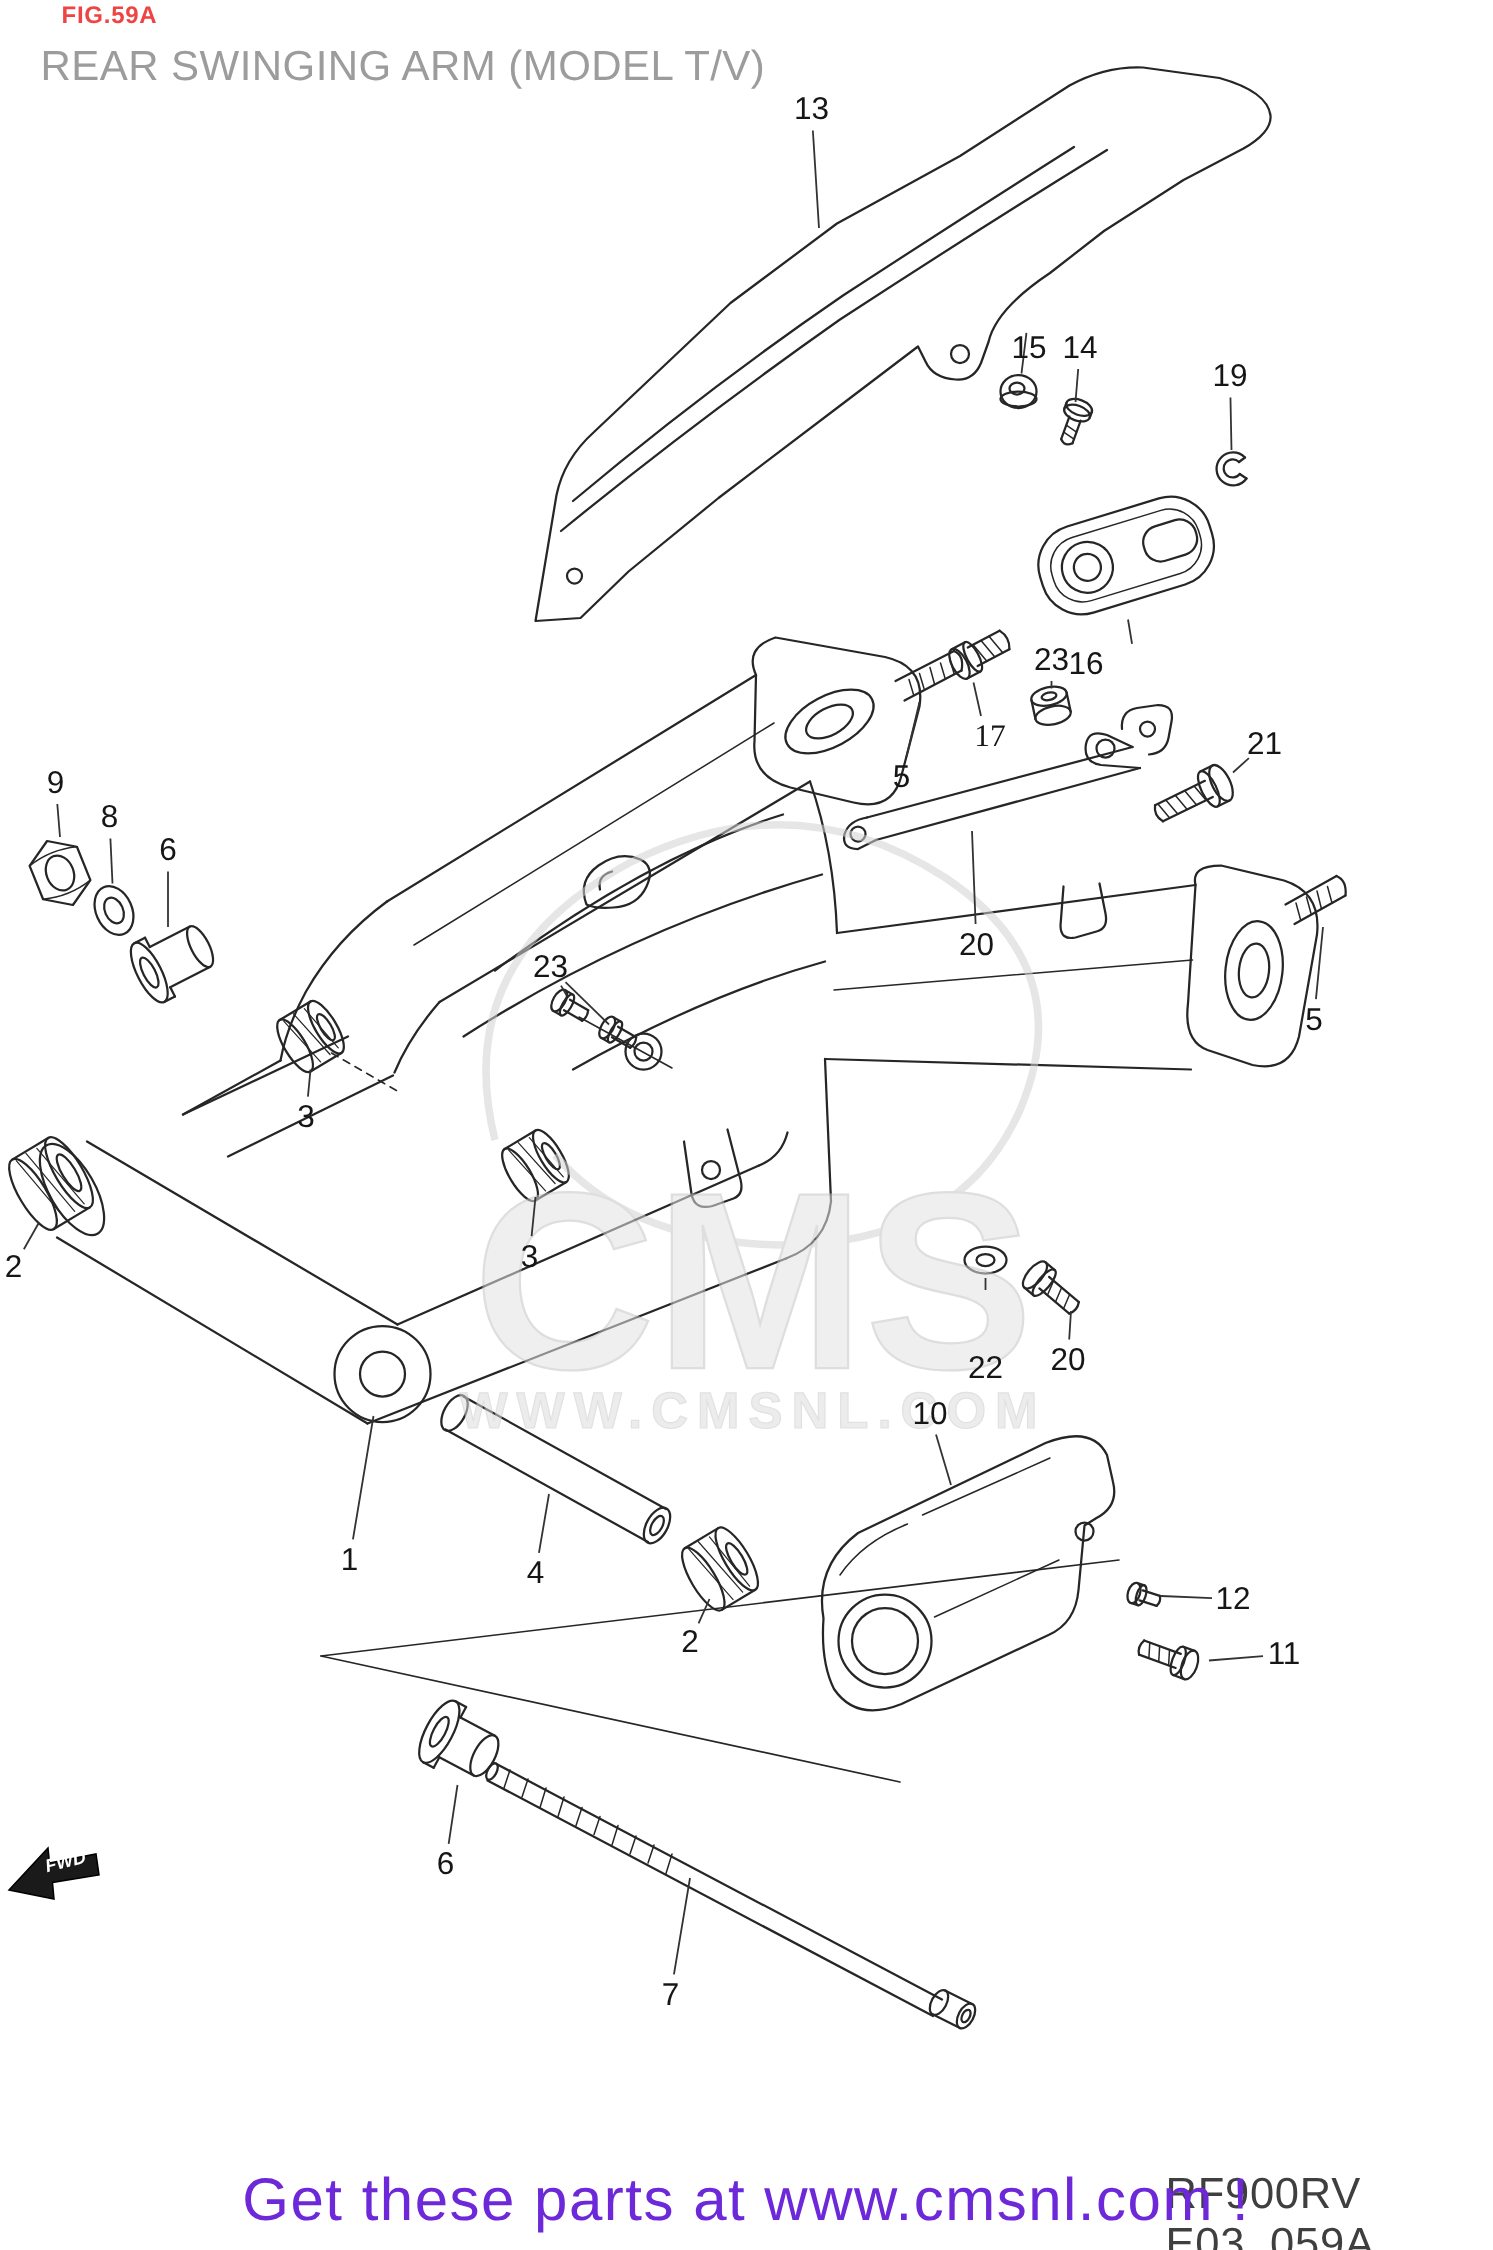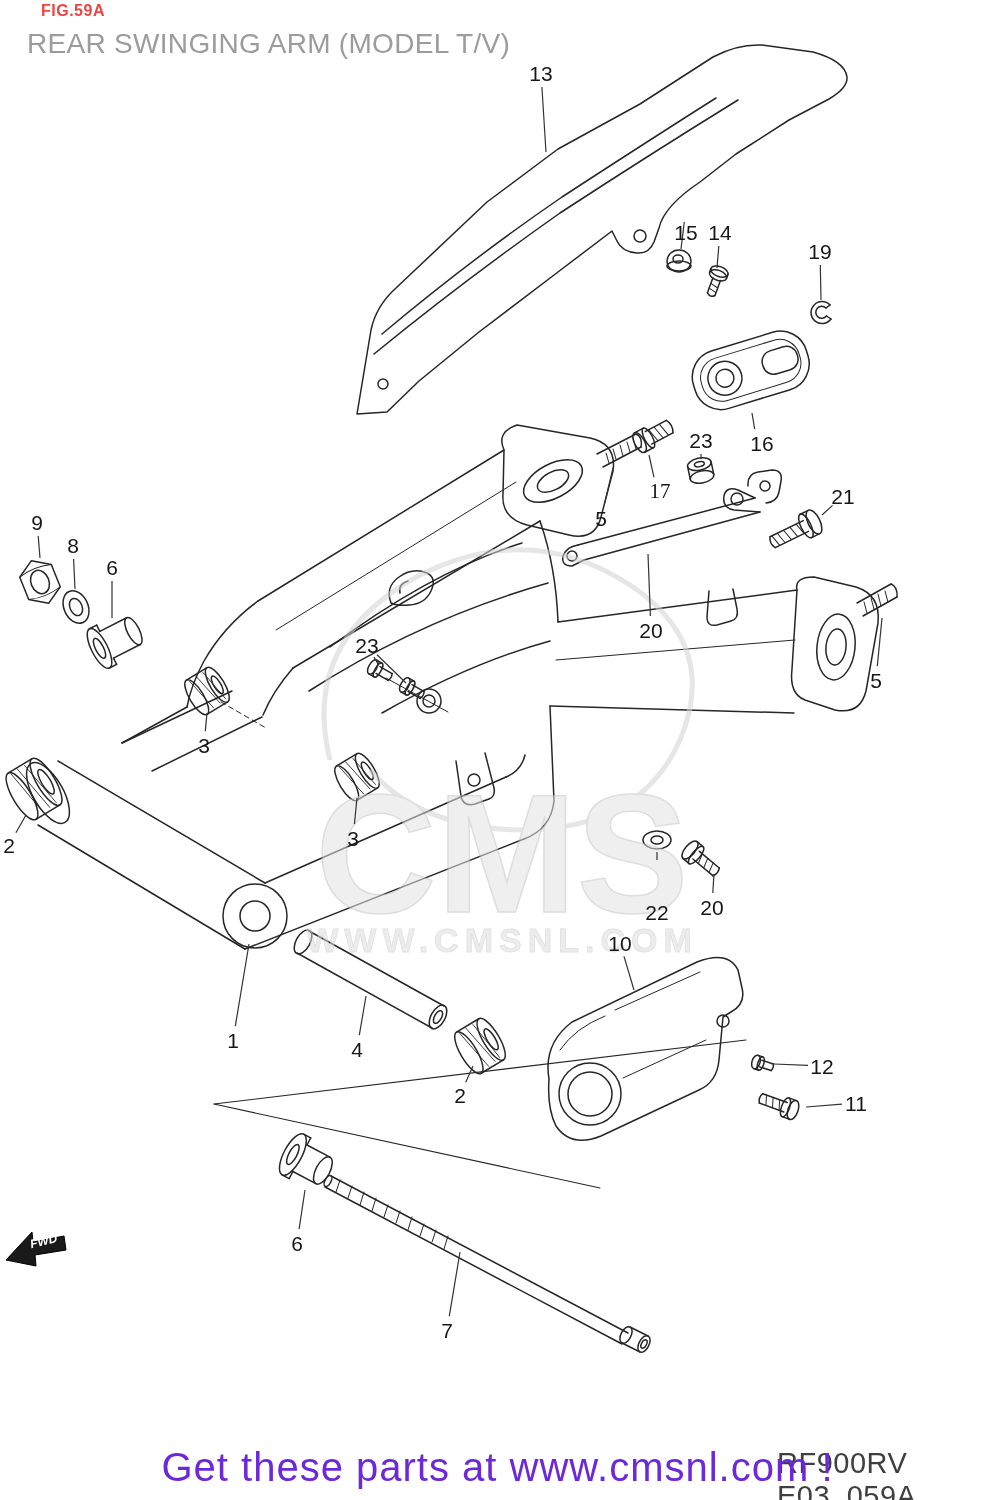--- a/index.html
+++ b/index.html
@@ -357,21 +357,21 @@
     </svg>
 
   <div class="callouts">
       <div class="callout" style="left: 541px; top: 73px;">13</div>
       <div class="callout" style="left: 686px; top: 208px; margin-top: 24px;">15</div>
       <div class="callout" style="left: 720px; top: 232px;">14</div>
       <div class="callout" style="left: 820px; top: 251px;">19</div>
       <div class="callout" style="left: 601px; top: 518px;">5</div>
       <div class="callout" style="left: 660px; top: 491px; font-family: Liberation Serif, serif;">17</div>
       <div class="callout" style="left: 701px; top: 440px;">23</div>
-      <div class="callout" style="left: 762px; top: 443px;">16</div>
+      <div class="callout" style="left: 724px; top: 443px;">16</div>
       <div class="callout" style="left: 843px; top: 496px;">21</div>
       <div class="callout" style="left: 37px; top: 522px;">9</div>
       <div class="callout" style="left: 73px; top: 545px;">8</div>
       <div class="callout" style="left: 112px; top: 567px;">6</div>
       <div class="callout" style="left: 651px; top: 630px;">20</div>
       <div class="callout" style="left: 367px; top: 645px;">23</div>
       <div class="callout" style="left: 204px; top: 745px;">3</div>
       <div class="callout" style="left: 876px; top: 680px;">5</div>
       <div class="callout" style="left: 9px; top: 845px;">2</div>
       <div class="callout" style="left: 353px; top: 838px;">3</div>

